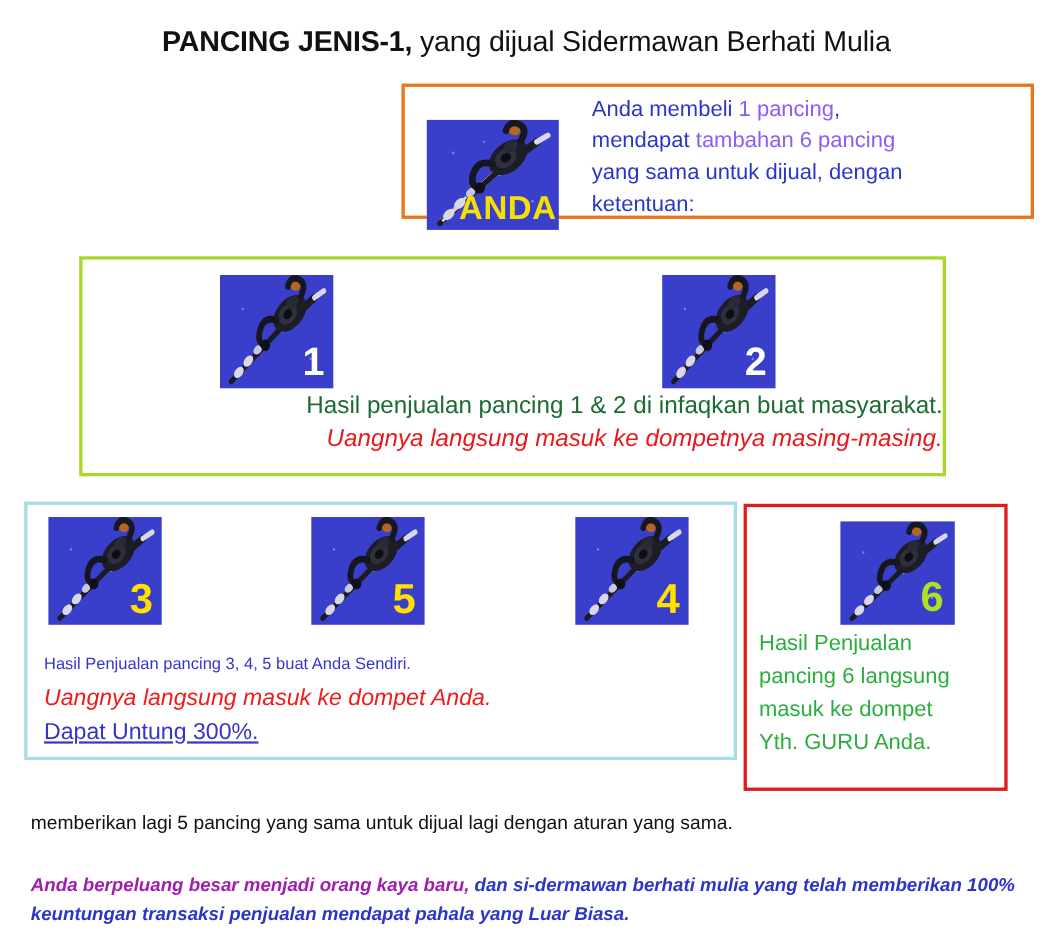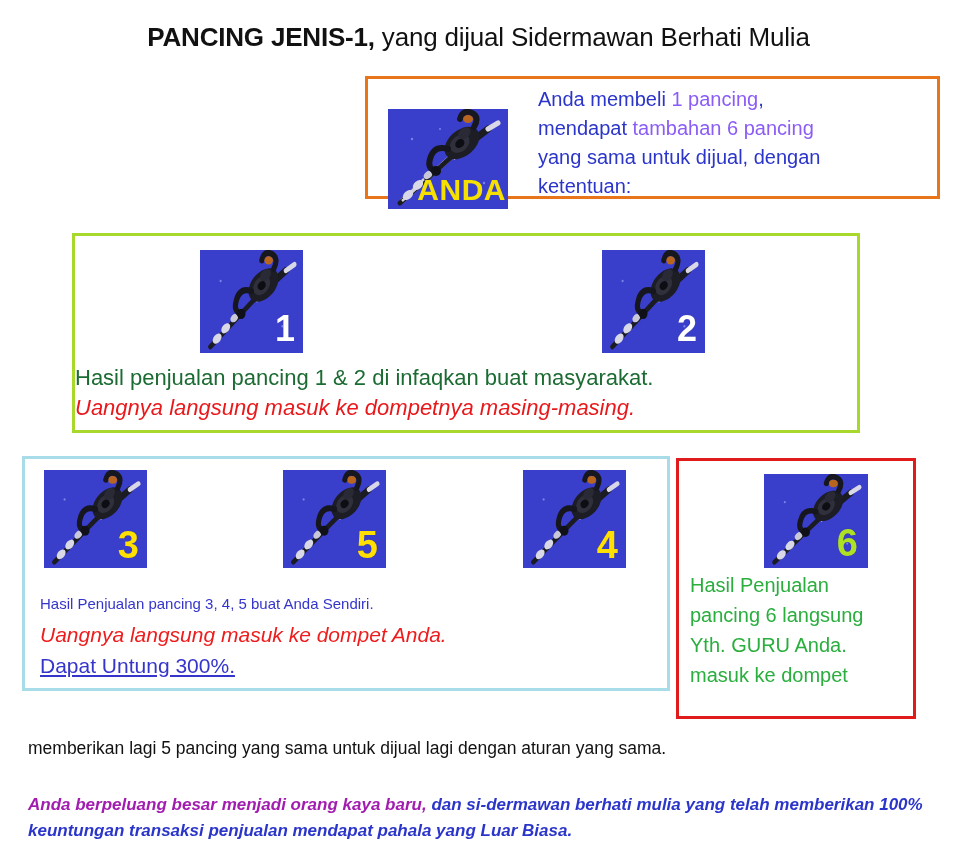--- a/index.html
+++ b/index.html
@@ -46,21 +46,21 @@
 
   
   .txt{position:absolute;box-sizing:border-box;}
   .orange-text{
     left:538px;top:85px;width:398px;font-size:20px;line-height:29px;
     color:#2B35C9;
   }
   .orange-text b{font-weight:normal;color:#8b5cf6;}
 
   .green-text{
-    left:75px;top:363px;width:782px;text-align:left;
+    left:75px;top:353px;width:782px;text-align:right;
   }
   .green-text .l1{font-size:22px;color:#1B6B32;line-height:30px;}
   .green-text .l2{font-size:22px;color:#E8181B;font-style:italic;line-height:30px;}
 
   .cyan-text{
     left:40px;top:588px;width:620px;
   }
   .cyan-text .l1{font-size:15px;color:#3535CC;line-height:31px;}
   .cyan-text .l2{font-size:21px;color:#EE1C1C;font-style:italic;line-height:31px;}
   .cyan-text .l3{font-size:21px;color:#3535CC;line-height:31px;text-decoration:underline;}
@@ -292,22 +292,22 @@
       <path d="M100 20 l10 -6" stroke="#d8d8e6" stroke-width="5" stroke-linecap="round" fill="none"></path>
       <circle cx="24" cy="30" r="1.2" fill="#7c83e8"></circle>
       <circle cx="96" cy="74" r="1.2" fill="#7c83e8"></circle>
     </svg>
     <span class="num" style="right:10px;bottom:6px;font-size:38px;color:#AEE024;">6</span>
   </div>
 
   <div class="txt red-text">
     <div>Hasil Penjualan</div>
     <div>pancing 6 langsung</div>
+    <div>masuk ke dompet</div>
     <div>Yth. GURU Anda.</div>
-    <div>masuk ke dompet</div>
   </div>
 
   <div class="txt foot1">
     <div>memberikan lagi 5 pancing yang sama untuk dijual lagi dengan aturan yang sama.</div>
   </div>
 
   <div class="txt foot2">
     <span class="r">Anda berpeluang besar menjadi orang kaya baru,</span><span class="b"> dan si-dermawan berhati mulia yang telah memberikan 100% keuntungan transaksi penjualan mendapat pahala yang Luar Biasa.</span>
   </div>
 

